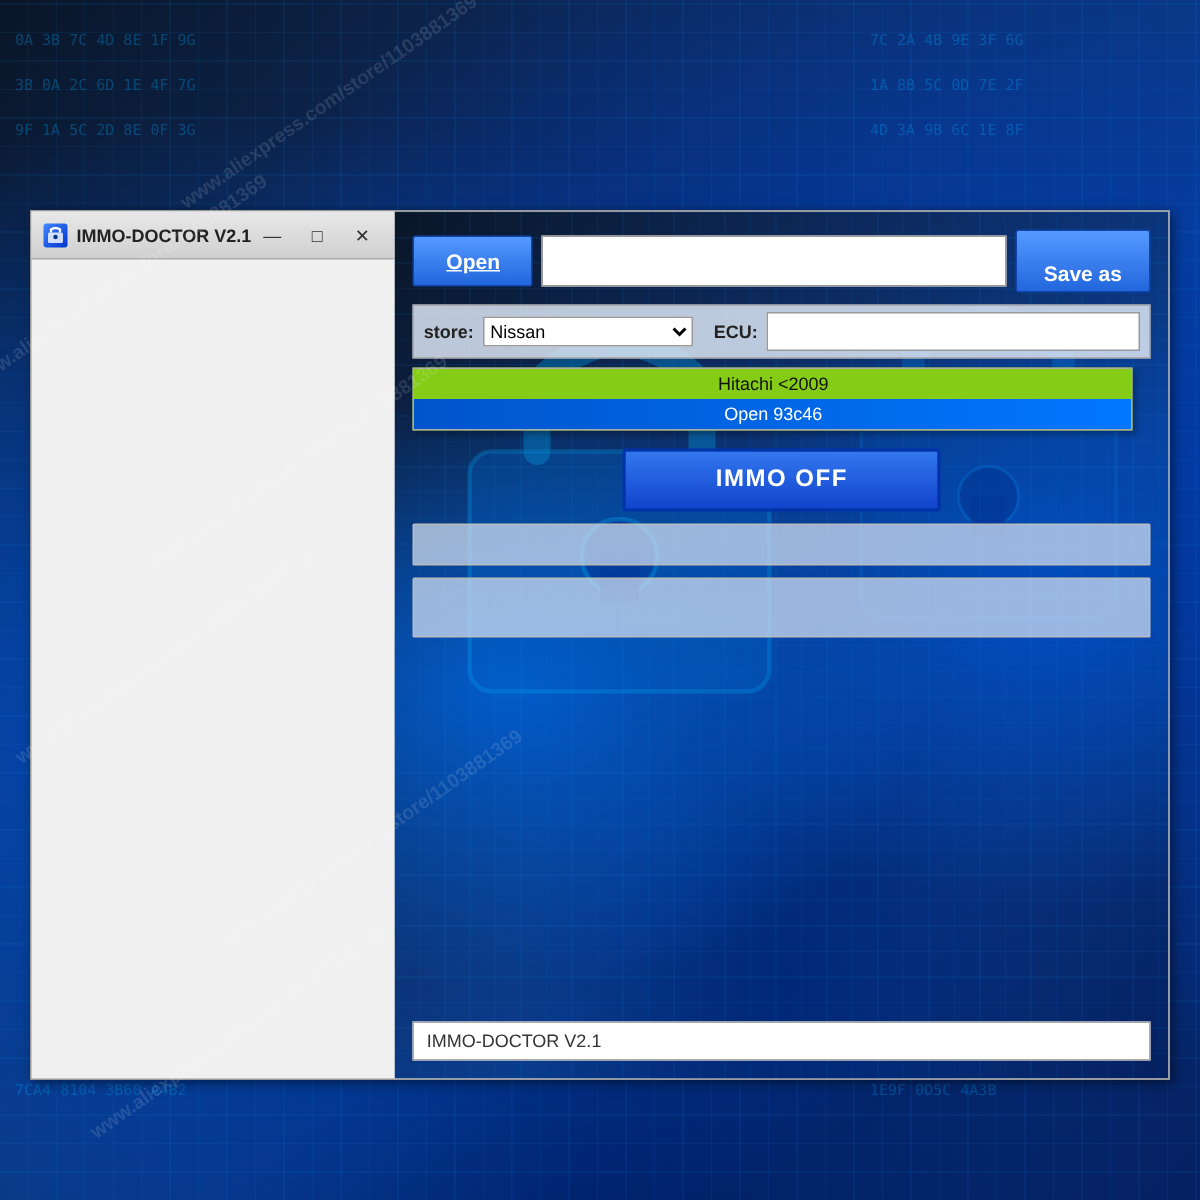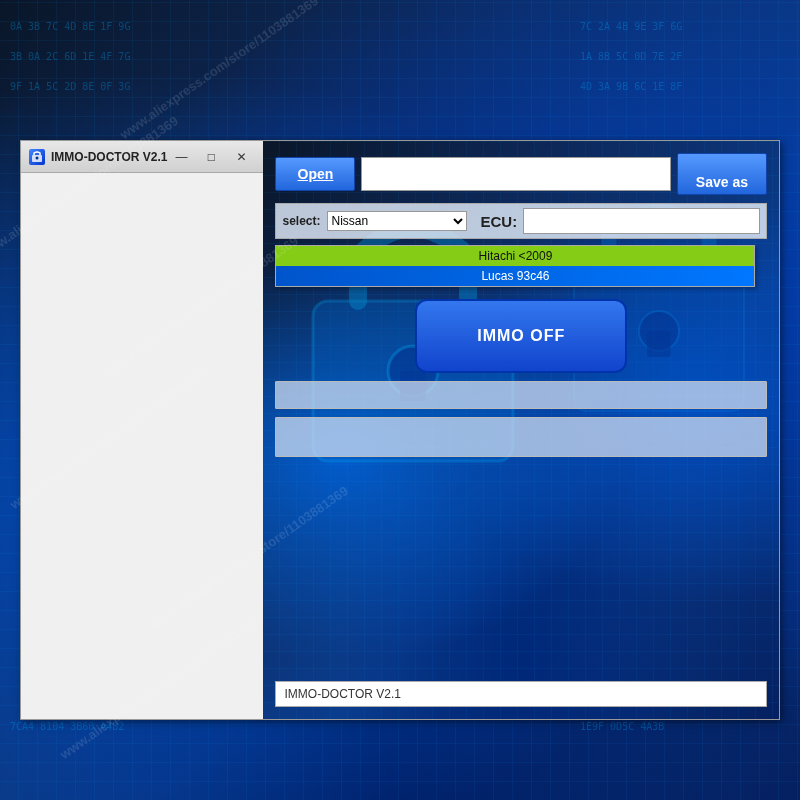--- a/index.html
+++ b/index.html
@@ -229,21 +229,21 @@
       flex-shrink: 0;
     }
     .brand-select {
       height: 20px;
       font-size: 12px;
       border: 1px solid #999;
       background: white;
       min-width: 140px;
     }
     .ecu-label {
-      font-size: 15px;
+      font-size: 12px;
       font-weight: bold;
       color: #222;
       margin-left: 8px;
       flex-shrink: 0;
     }
     .ecu-select {
       flex: 1;
       height: 26px;
       font-size: 12px;
       border: 1px solid #999;
@@ -279,23 +279,23 @@
       align-items: center;
       margin-top: 4px;
     }
     .btn-immo {
       background: linear-gradient(to bottom, #3377ee, #1144cc);
       color: white;
       font-weight: bold;
       font-size: 16px;
       letter-spacing: 1px;
       border: 2px solid #0033aa;
-      padding: 26px 60px;
+      padding: 10px 60px;
       cursor: pointer;
-      border-radius: 12px;
+      border-radius: 2px;
     }
 
     
     .bar-container {
       background: rgba(220,230,245,0.7);
       border: 1px solid #bbb;
       height: 28px;
       border-radius: 1px;
     }
     .bar-fill {
@@ -394,35 +394,35 @@
 
     <div class="ui-panel">
 
       <div class="top-row">
         <button class="btn-open">Open</button>
         <input class="file-path-input" type="text" value="" style="">
         <button class="btn-saveas">Save as</button>
       </div>
 
       <div class="select-row">
-        <span class="select-label">select:</span>
+        <span class="select-label">store:</span>
         <select class="brand-select">
           <option>Nissan</option>
           <option>Toyota</option>
           <option>Honda</option>
           <option>BMW</option>
           <option>Mercedes</option>
         </select>
         <span class="ecu-label">ECU:</span>
         <input type="text" class="ecu-select" value="" style="">
       </div>
 
       <div class="dropdown-popup">
         <div class="dropdown-item">Hitachi &lt;2009</div>
-        <div class="dropdown-item selected">Lucas 93c46</div>
+        <div class="dropdown-item selected">Open 93c46</div>
       </div>
 
       <div class="immo-row">
         <button class="btn-immo">IMMO OFF</button>
       </div>
 
       <div class="bar-container">
         <div class="bar-fill" style="width:0%"></div>
       </div>
 

